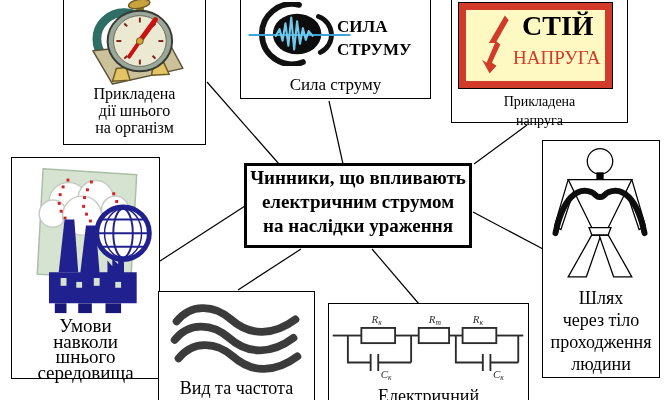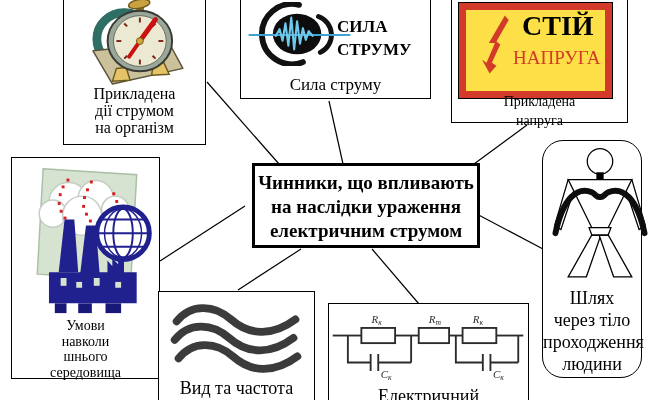--- a/index.html
+++ b/index.html
@@ -8,56 +8,56 @@
     background:#ffffff; color:#000;
     font-family:"Liberation Serif","DejaVu Serif",serif;
   }
   #connectors { position:absolute; left:0; top:0; width:671px; height:400px; }
   .node {
     position:absolute; box-sizing:border-box; border:1px solid #000;
     background:#fff; text-align:center;
   }
   .center-box {
     position:absolute; box-sizing:border-box; border:3px solid #000;
-    left:252px; top:163px; width:228px; height:85px; background:#fff;
+    left:244px; top:163px; width:228px; height:85px; background:#fff;
     text-align:center; font-weight:bold; font-size:19px; line-height:24px;
-    padding-top:5px; white-space:nowrap;
+    white-space:nowrap;
   }
   .label { position:absolute; left:0; width:100%; text-align:center; }
   .lbl-line { display:block; white-space:nowrap; }
 
   
   .node-duration    { left:63px;  top:-14px; width:143px; height:159px; }
   .node-current     { left:240px; top:-10px; width:191px; height:109px; }
   .node-voltage     { left:451px; top:-12px; width:177px; height:135px; }
   .node-environment { left:11px;  top:157px; width:149px; height:222px; }
   .node-frequency   { left:158px; top:291px; width:157px; height:122px; }
   .node-resistance  { left:328px; top:303px; width:201px; height:112px; }
-  .node-path        { left:542px; top:140px; width:100px; height:238px;border-radius:21px; }
+  .node-path        { left:542px; top:140px; width:118px; height:238px; }
 
   .node-duration svg.fig    { position:absolute; left:18px; top:13px; }
   .node-duration .label     { top:98px;  font-size:16px; line-height:17px; }
 
   .node-current svg.fig     { position:absolute; left:6px; top:11px; }
   .node-current .img-text   { position:absolute; left:96px; top:18px; font-weight:bold;
                               font-size:17px; line-height:23px; text-align:left;margin-top:6px; }
   .node-current .label      { top:84px; font-size:17px; }
 
   .sign {
-    position:absolute; left:7px; top:14px; width:153px; height:95px;
+    position:absolute; left:7px; top:14px; width:153px; height:85px;
     box-sizing:border-box; border:7px solid #d23b29; outline:1px solid #000;
-    background:#fde047;
+    background:#fef9c3;
   }
   .sign svg.fig  { position:absolute; left:12px; top:4px; }
   .sign .word-top    { position:absolute; left:56px; top:0px;  font-weight:bold; font-size:28px; color:#000; white-space:nowrap; }
   .sign .word-bottom { position:absolute; left:47px; top:37px; font-size:19px; color:#d23b29; white-space:nowrap; }
   .node-voltage .label { top:103px; font-size:14px; line-height:19px; }
 
   .node-environment svg.fig { position:absolute; left:8px; top:5px; }
-  .node-environment .label  { top:160px; font-size:14px; line-height:15.5px; }
+  .node-environment .label  { top:160px; font-size:19px; line-height:15.5px; }
 
   .node-frequency svg.fig   { position:absolute; left:10px; top:8px; }
   .node-frequency .label    { top:86px; font-size:18px;text-align:center; }
 
   .node-resistance svg.fig  { position:absolute; left:2px; top:6px; }
   .node-resistance .label   { top:82px; font-size:18px; }
 
   .node-path svg.fig        { position:absolute; left:7px; top:4px; }
   .node-path .label         { top:146px; font-size:18px; line-height:22px; }
 </style>
@@ -71,22 +71,22 @@
     <line x1="329" y1="101" x2="343" y2="164" stroke="#000" stroke-width="1.2"></line>
     <line x1="527" y1="125" x2="474" y2="164" stroke="#000" stroke-width="1.2"></line>
     <line x1="160" y1="261" x2="245" y2="206" stroke="#000" stroke-width="1.2"></line>
     <line x1="301" y1="249" x2="238" y2="290" stroke="#000" stroke-width="1.2"></line>
     <line x1="372" y1="249" x2="419" y2="304" stroke="#000" stroke-width="1.2"></line>
     <line x1="473" y1="212" x2="543" y2="249" stroke="#000" stroke-width="1.2"></line>
   </svg>
 
   <div class="center-box">
     <span class="lbl-line">Чинники, що впливають</span>
+    <span class="lbl-line">електричним струмом</span>
     <span class="lbl-line">на наслідки ураження</span>
-    <span class="lbl-line">електричним струмом</span>
   </div>
 
   <div class="node node-duration">
     <svg class="fig" width="104" height="86" viewBox="0 0 104 88">
       <g transform="rotate(-10 58 8)">
         <rect x="54" y="6" width="8" height="8" fill="#8a7326"></rect>
         <ellipse cx="58" cy="4" rx="11" ry="4.5" fill="#c9a23f" stroke="#6d5a1e" stroke-width="1.5"></ellipse>
       </g>
       <ellipse cx="42" cy="40" rx="31" ry="30" fill="none" stroke="#24524b" stroke-width="2"></ellipse>
       <ellipse cx="42" cy="40" rx="28" ry="27" fill="none" stroke="#2e6e64" stroke-width="9"></ellipse>
@@ -104,21 +104,21 @@
           <line x1="42" y1="60" x2="45" y2="57"></line>
         <line x1="34" y1="42" x2="39" y2="42"></line>
           <line x1="42" y1="24" x2="45" y2="27"></line>
       </g>
       <line x1="58" y1="42" x2="74" y2="20" stroke="#cc1111" stroke-width="5" stroke-linecap="round"></line>
       <line x1="58" y1="42" x2="47" y2="58" stroke="#cc1111" stroke-width="4" stroke-linecap="round"></line>
       <circle cx="58" cy="42" r="3.5" fill="#d9a43a" stroke="#6d5a1e" stroke-width="1"></circle>
     </svg>
     <div class="label">
       <span class="lbl-line">Прикладена</span>
-      <span class="lbl-line">дії струмом</span>
+      <span class="lbl-line">дії шнього</span>
       <span class="lbl-line">на організм</span>
     </div>
   </div>
 
   <div class="node node-current">
     <svg class="fig" width="105" height="64" viewBox="0 0 105 66">
       <path d="M52 3 A31 31 0 1 0 56 62" fill="none" stroke="#111" stroke-width="6" stroke-linecap="round"></path>
       <path d="M72 15 A20 20 0 0 1 74 52" fill="none" stroke="#111" stroke-width="5" stroke-linecap="round"></path>
       <ellipse cx="50" cy="33" rx="25" ry="21" fill="#0d0d0d"></ellipse>
       <line x1="0" y1="34" x2="105" y2="34" stroke="#3fa3d6" stroke-width="2"></line>

